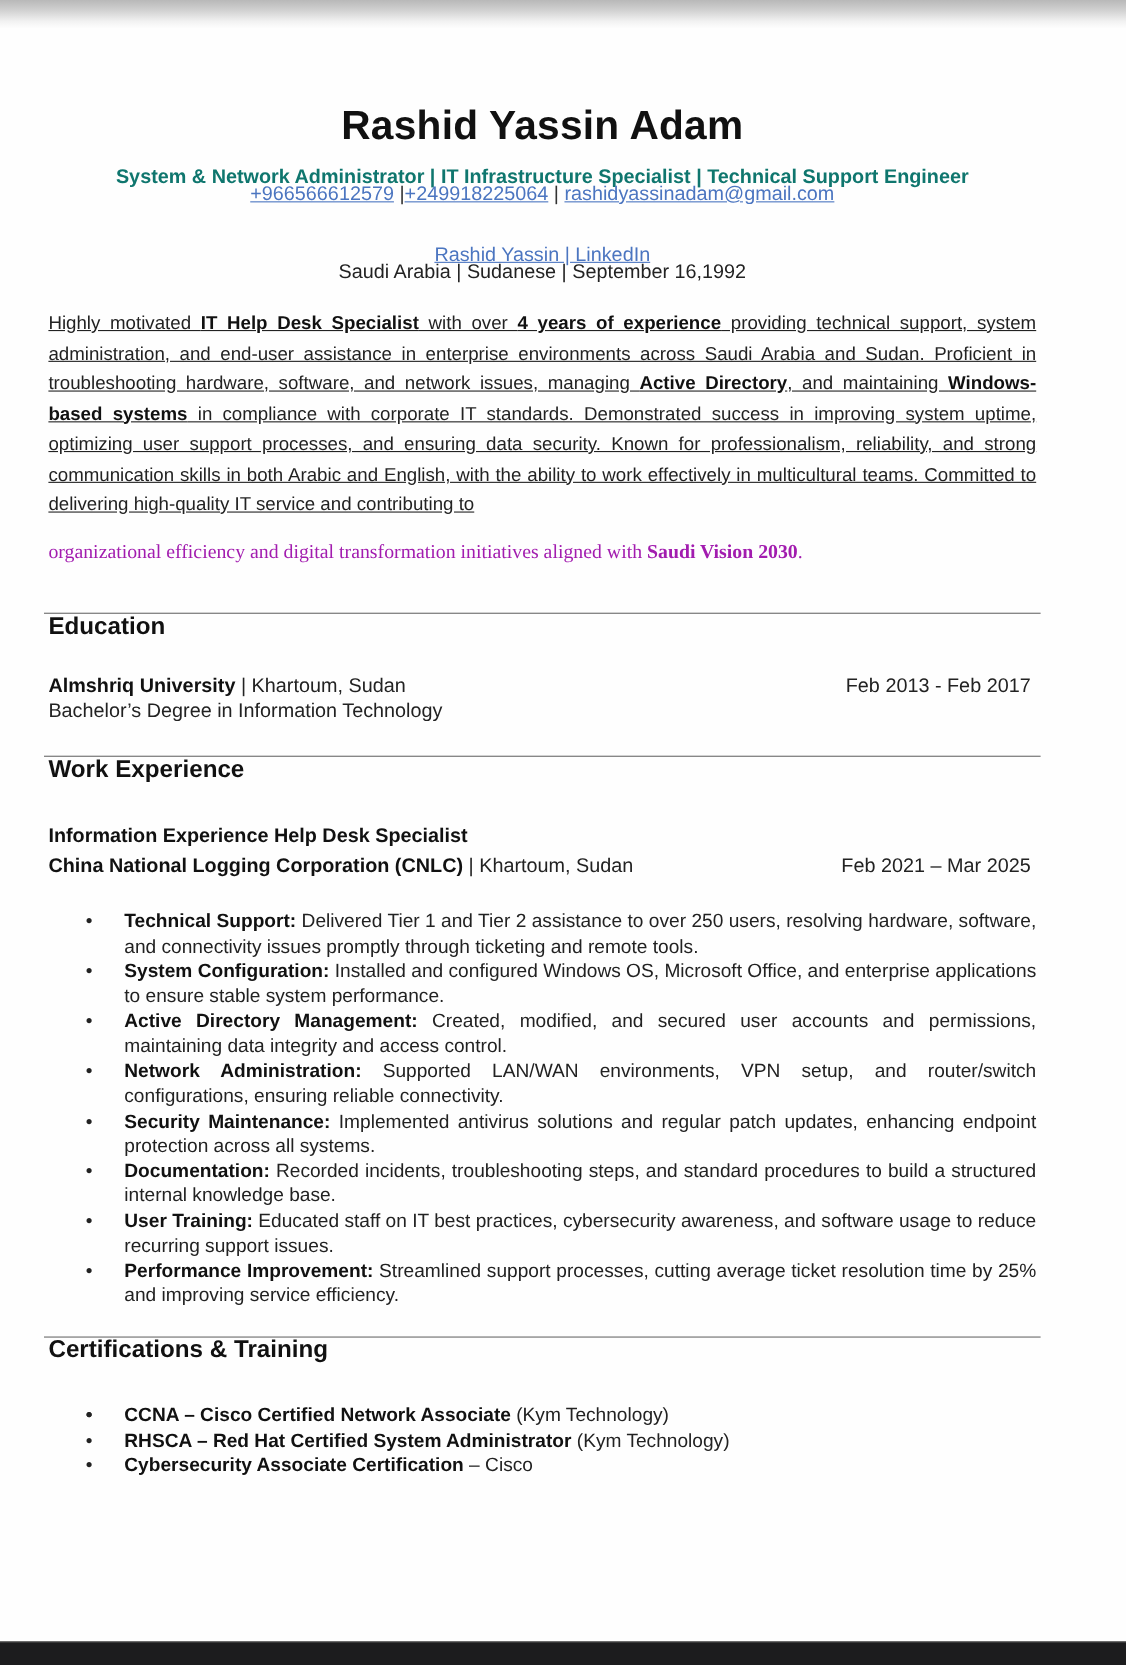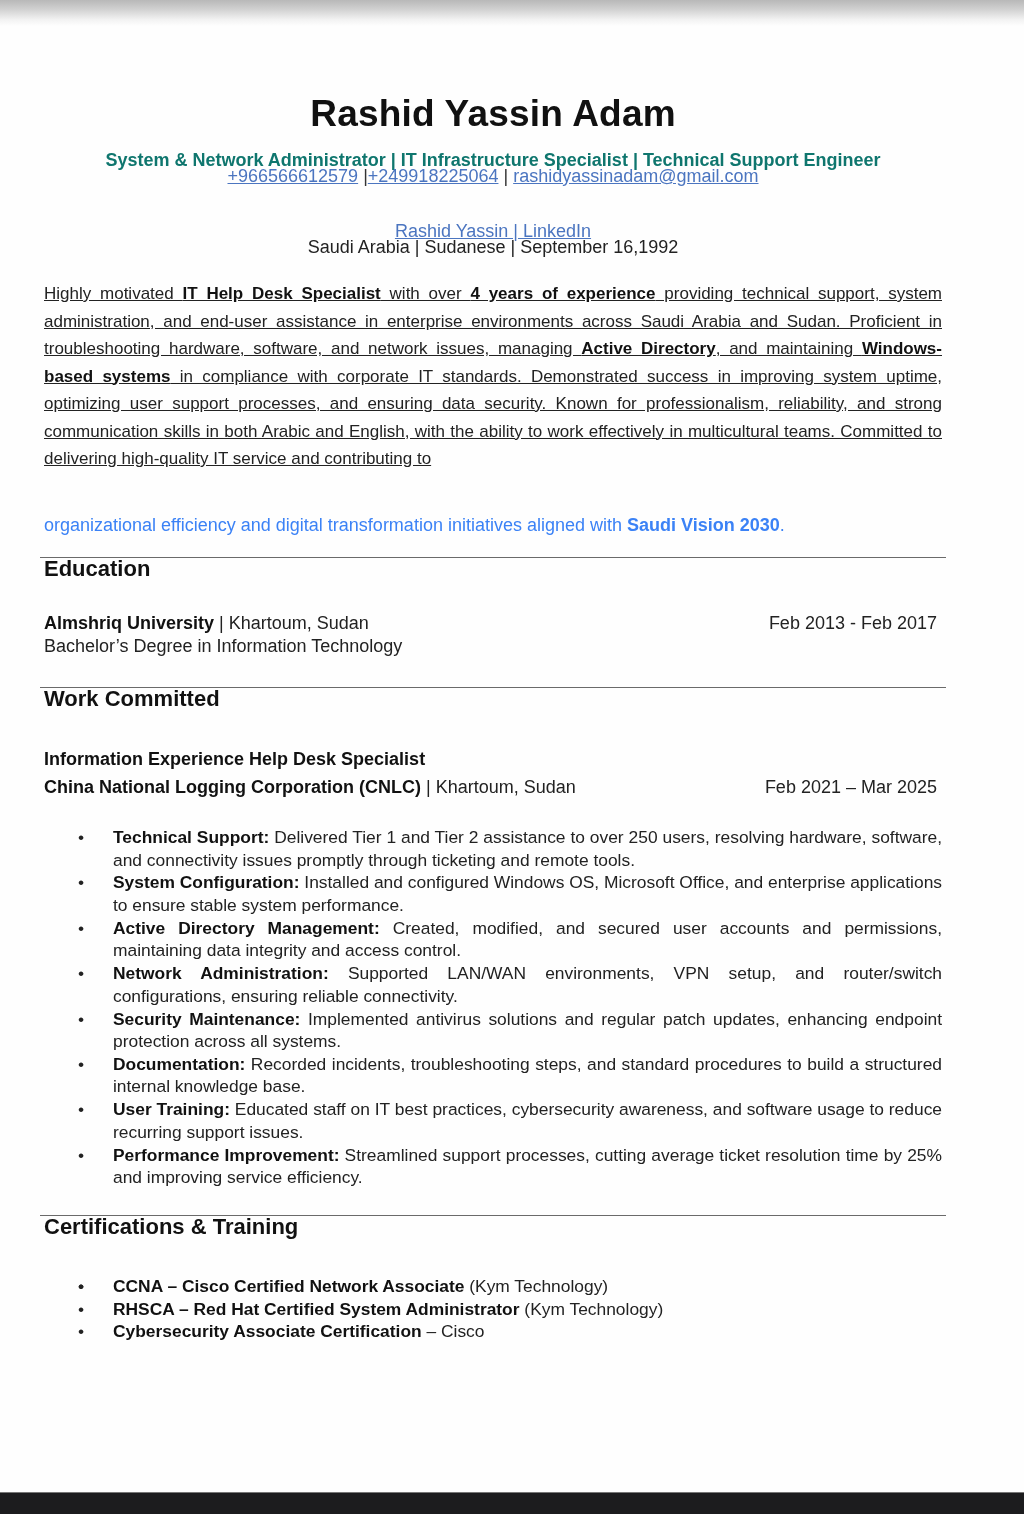--- a/index.html
+++ b/index.html
@@ -27,22 +27,22 @@
   .loc { top:193px; color:#222;margin-top:44px; }
   .linkedin-line { top:221px; }
   a.lnk { color:#4b75c0; text-decoration:underline; }
   .sep { color:#333; }
   .summary {
     position:absolute; left:0; top:280px; width:898px;
     font-size:17px; line-height:27.5px; text-align:justify; color:#222;text-decoration:underline;
   }
   .summary b { color:#111; }
   .summary-last {
-    position:absolute; left:0; top:515px; width:898px;
-    font-size:18px; color:#3b82f6;
+    position:absolute; left:0; top:491px; width:898px;
+    font-size:18px; color:#a21caf;font-family:Liberation Serif, serif;
   }
   .rule { position:absolute; left:-4px; width:906px; height:1px; background:#6a6a6a; }
   .section-title { position:absolute; left:0; font-size:22px; font-weight:bold; color:#111; }
   .row { position:absolute; left:0; width:894px; font-size:18px; color:#222; }
   .row .right { position:absolute; right:1px; top:0; }
   .row b { color:#111; }
   ul.bullets {
     position:absolute; left:0; margin:0; padding:0; list-style:none; width:898px;
   }
   ul.bullets li {
@@ -82,21 +82,21 @@
 
   <div class="rule" style="top:557px"></div>
   <div class="section-title" style="top:556px">Education</div>
   <div class="row" style="top:613px">
     <b>Almshriq University</b><span> | Khartoum, Sudan</span>
     <span class="right">Feb 2013 - Feb 2017</span>
   </div>
   <div class="row" style="top:636px">Bachelor’s Degree in Information Technology</div>
 
   <div class="rule" style="top:687px"></div>
-  <div class="section-title" style="top:686px">Work Committed</div>
+  <div class="section-title" style="top:686px">Work Experience</div>
   <div class="row" style="top:749px">
     <b>Information Experience Help Desk Specialist</b>
   </div>
   <div class="row" style="top:777px">
     <b>China National Logging Corporation (CNLC)</b><span> | Khartoum, Sudan</span>
     <span class="right">Feb 2021 – Mar 2025</span>
   </div>
 
   <ul class="bullets exp-bullets" id="exp-bullets">
       <li><span class="dot">•</span><b>Technical Support:</b><span> Delivered Tier 1 and Tier 2 assistance to over 250 users, resolving hardware, software, and connectivity issues promptly through ticketing and remote tools.</span></li>

